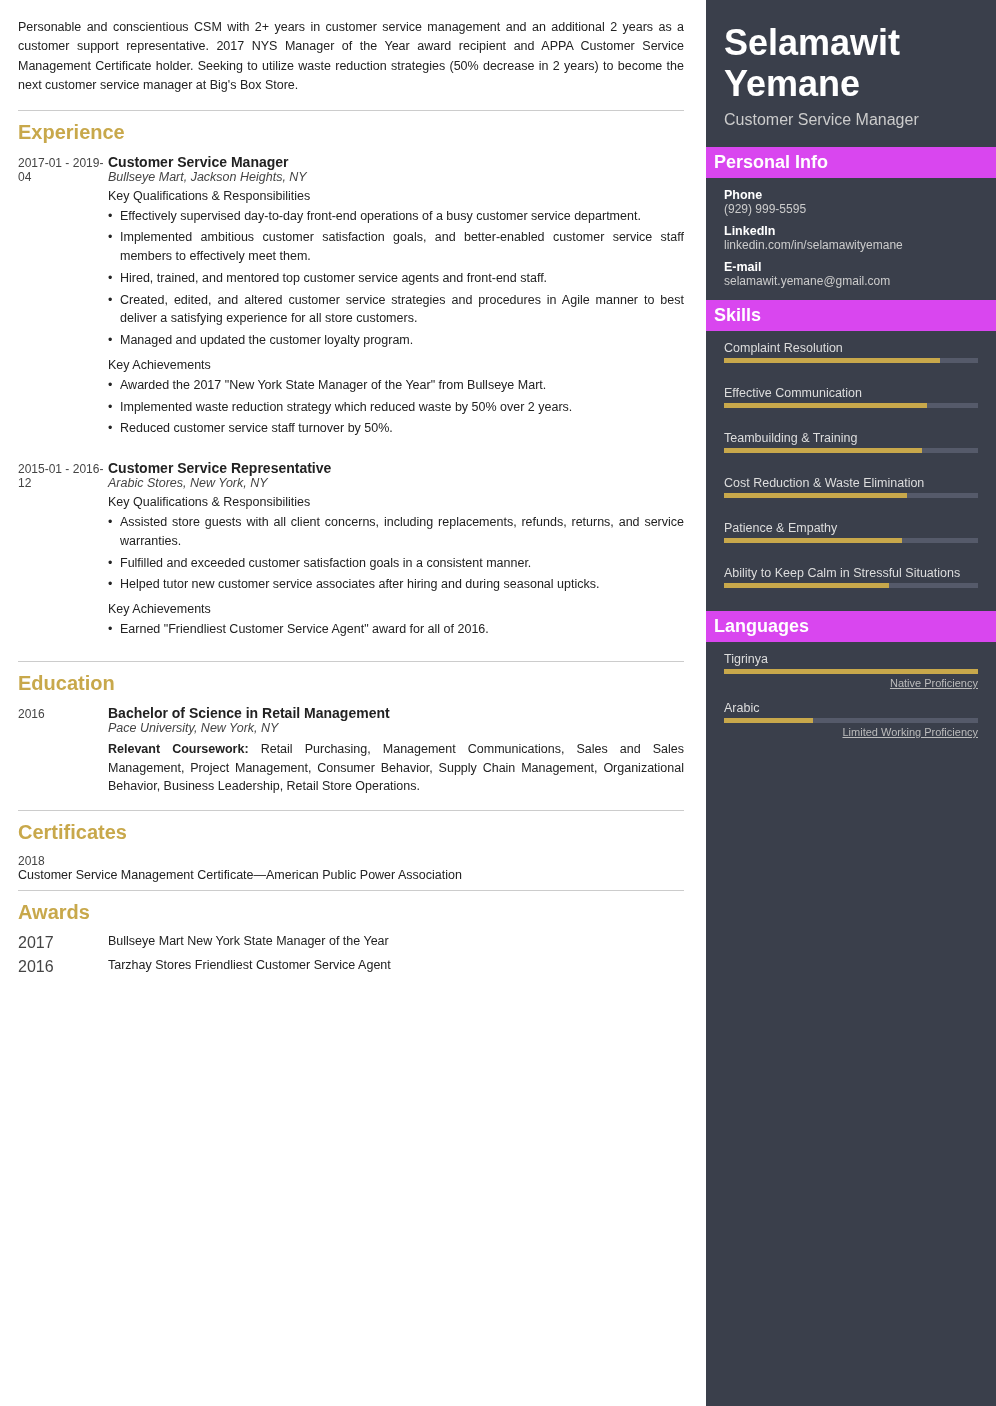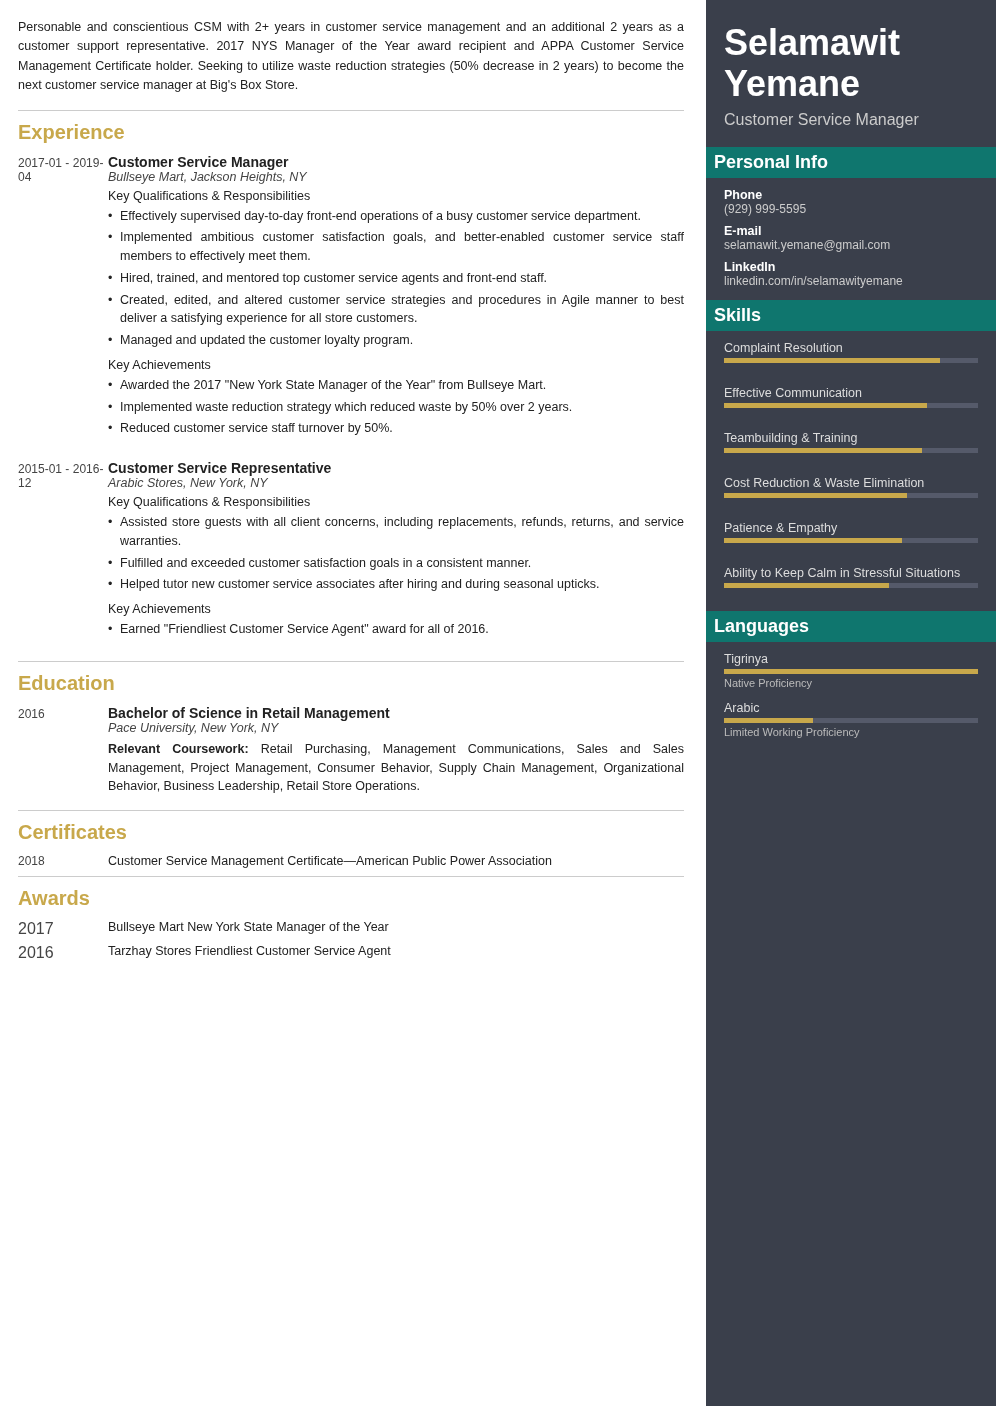--- a/index.html
+++ b/index.html
@@ -119,20 +119,21 @@
     .edu-coursework {
       font-size: 12.5px;
       line-height: 1.5;
       text-align: justify;
     }
     .edu-coursework strong { font-weight: bold; }
 
     .cert-block {
       display: flex;
       margin-bottom: 4px;
+      flex-direction: column;
     }
     .cert-date {
       width: 90px;
       font-size: 12px;
       color: #444;
       flex-shrink: 0;
     }
     .cert-content {
       font-size: 12.5px;
     }
@@ -163,21 +164,21 @@
     .job-title-right {
       font-size: 16px;
       color: #ccc;
       line-height: 1.4;
     }
 
     .right-section-title {
       font-size: 18px;
       font-weight: bold;
       color: #fff;
-      background: #0f766e;
+      background: #d946ef;
       padding: 5px 8px;
       margin: 12px -18px 10px -18px;
     }
     .personal-info-item {
       margin-bottom: 8px;
     }
     .personal-info-label {
       font-weight: bold;
       color: #fff;
       font-size: 12.5px;
@@ -227,21 +228,22 @@
     .lang-bar-fill {
       height: 5px;
       background: #c8a84b;
       position: absolute;
       left: 0;
       top: 0;
     }
     .lang-proficiency {
       font-size: 11px;
       color: #bbb;
-      text-align: left;
+      text-align: right;
+      text-decoration: underline;
     }
   </style>
 </head>
 <body>
 
 <div class="left-col">
 
   <p class="summary-text">Personable and conscientious CSM with 2+ years in customer service management and an additional 2 years as a customer support representative. 2017 NYS Manager of the Year award recipient and APPA Customer Service Management Certificate holder. Seeking to utilize waste reduction strategies (50% decrease in 2 years) to become the next customer service manager at Big's Box Store.</p>
 
   <hr class="section-divider">
@@ -335,26 +337,26 @@
     <div class="job-title-right">Customer Service Manager</div>
   </div>
 
   <div class="right-section-title">Personal Info</div>
 
   <div class="personal-info-item">
     <div class="personal-info-label">Phone</div>
     <div class="personal-info-value">(929) 999-5595</div>
   </div>
   <div class="personal-info-item">
+    <div class="personal-info-label">LinkedIn</div>
+    <div class="personal-info-value">linkedin.com/in/selamawityemane</div>
+  </div>
+  <div class="personal-info-item">
     <div class="personal-info-label">E-mail</div>
     <div class="personal-info-value">selamawit.yemane@gmail.com</div>
-  </div>
-  <div class="personal-info-item">
-    <div class="personal-info-label">LinkedIn</div>
-    <div class="personal-info-value">linkedin.com/in/selamawityemane</div>
   </div>
 
   <div class="right-section-title">Skills</div>
 
   <div id="skills-container">
       <div class="skill-item">
         <div class="skill-name">Complaint Resolution</div>
         <div class="skill-bar-bg">
           <div class="skill-bar-fill" style="width: 85%;"></div>
         </div>

